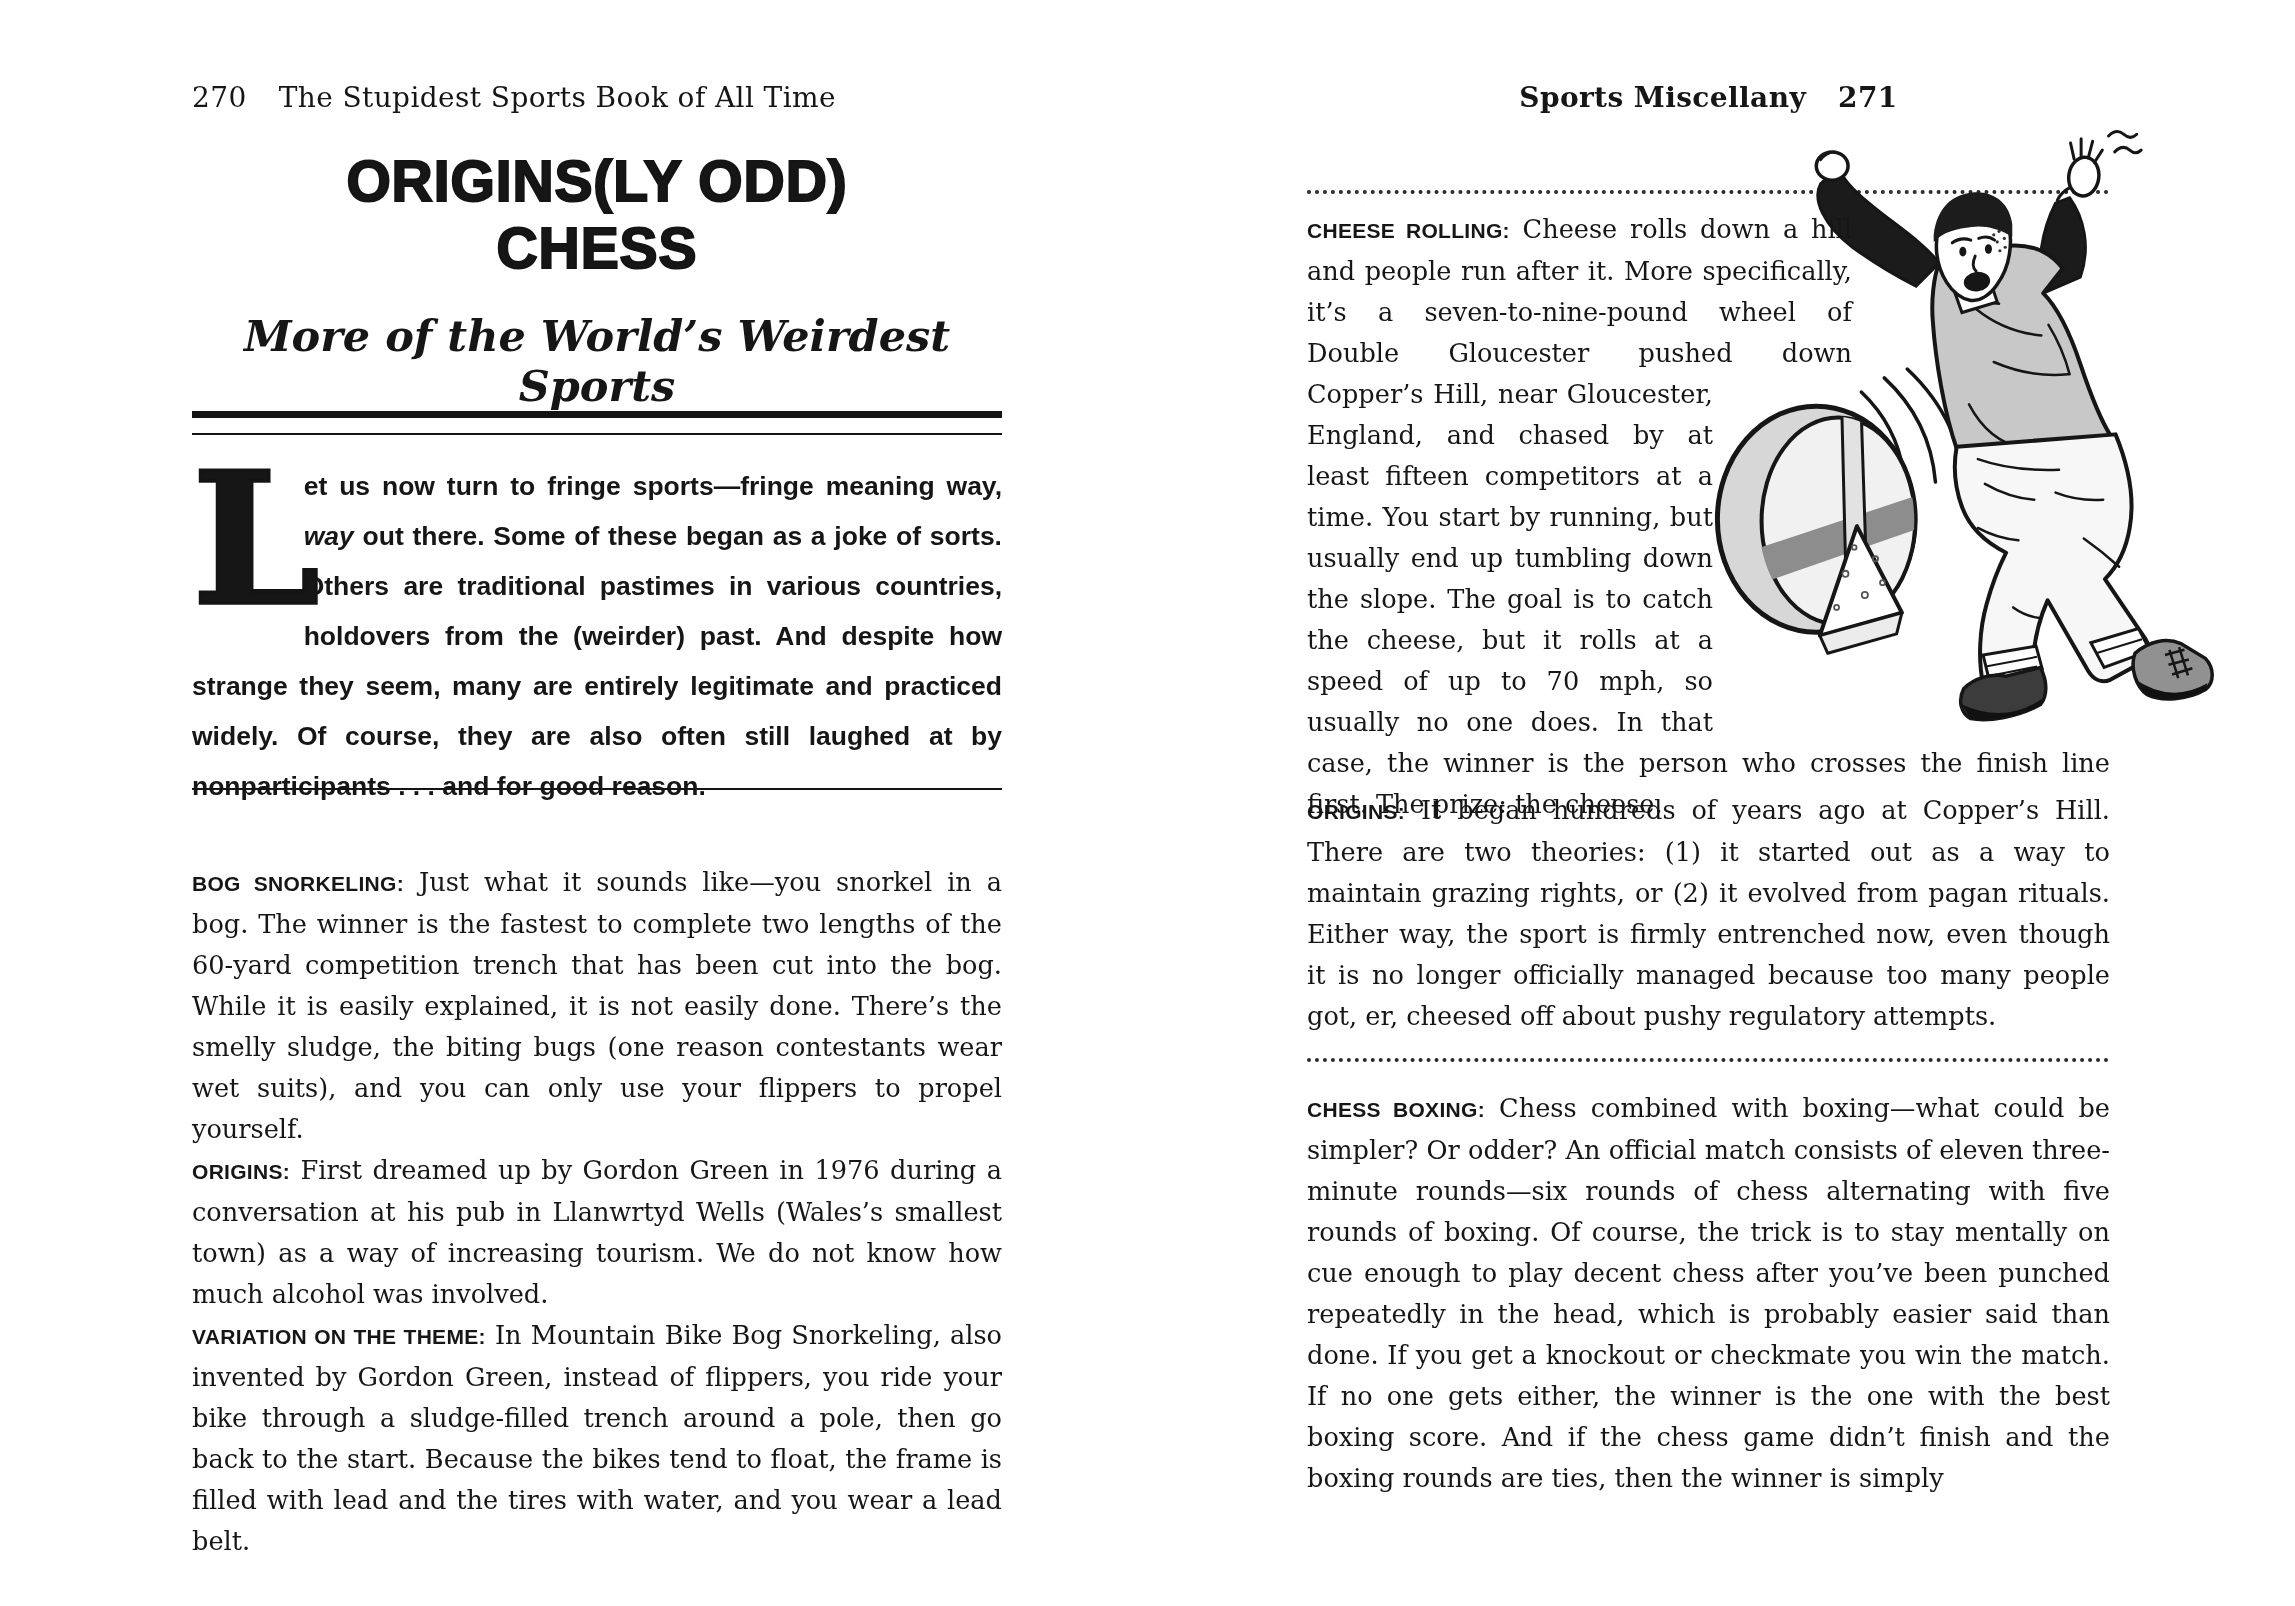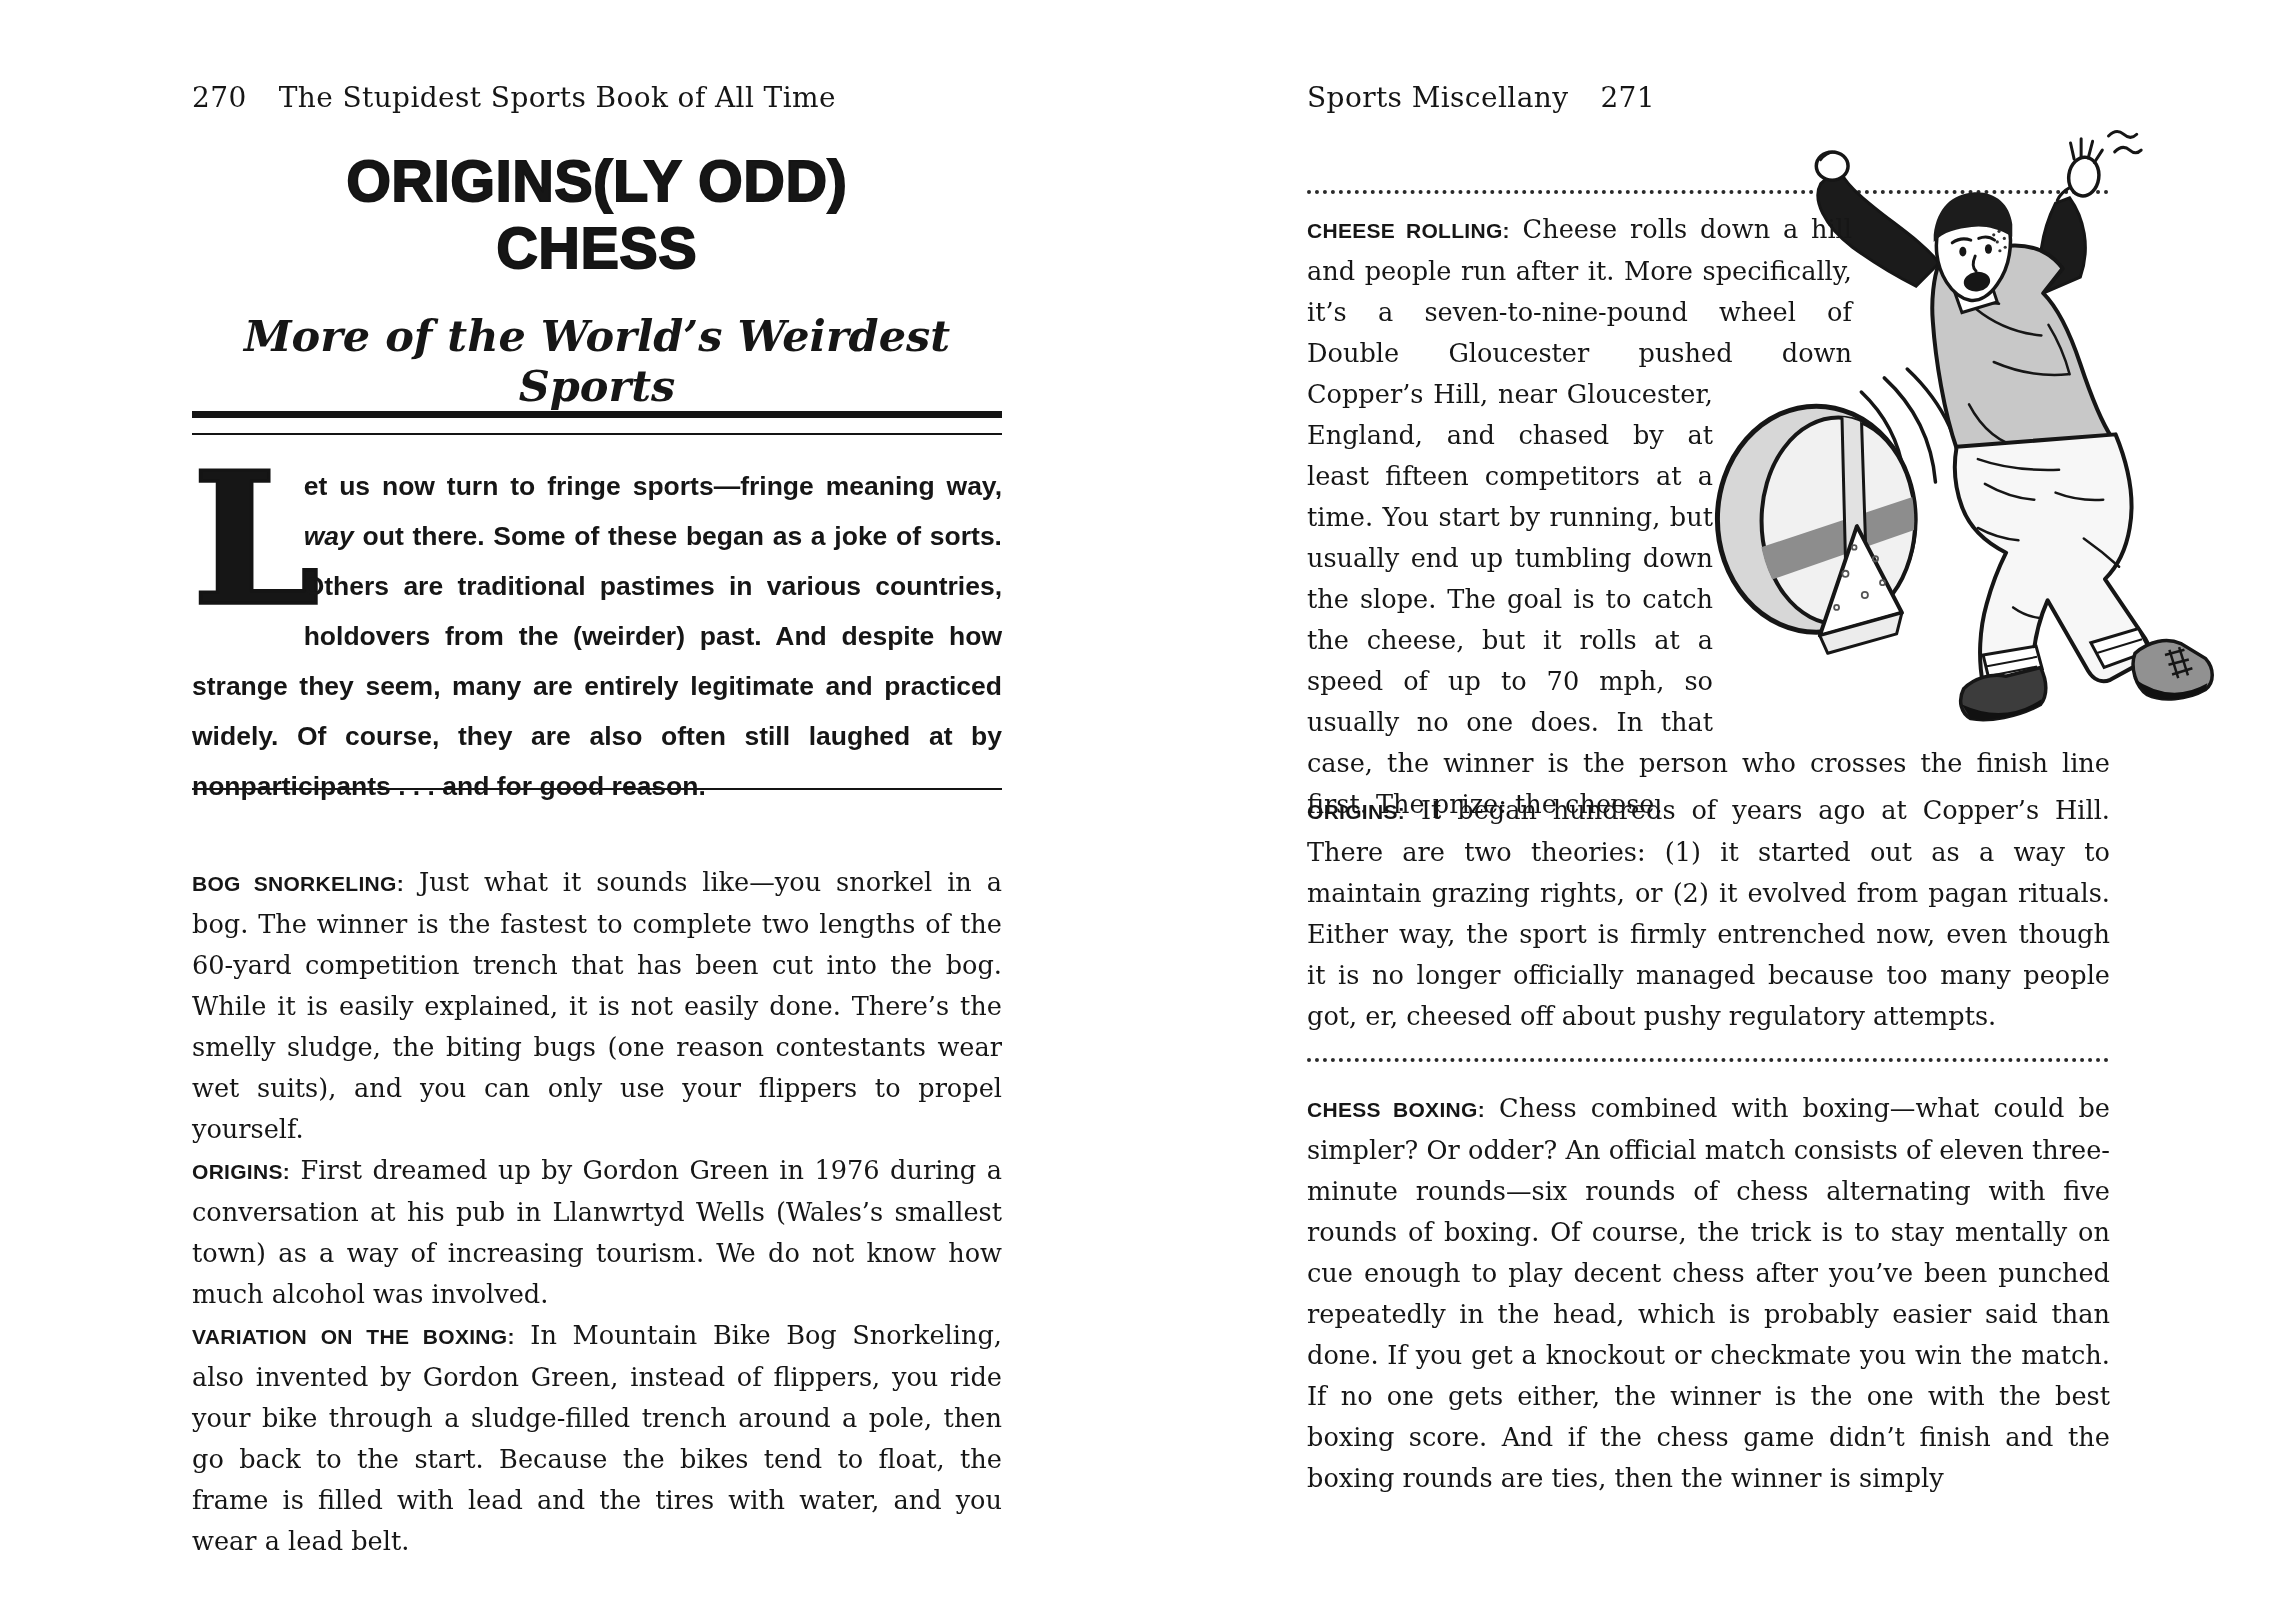--- a/index.html
+++ b/index.html
@@ -1,20 +1,20 @@
 <!DOCTYPE html>
 <html lang="en-US" style="font-size:14px"><head>
 <meta charset="utf-8">
 <style>
   html,body{margin:0;padding:0;width:2295px;height:1607px;background:#ffffff;overflow:hidden;}
   body{position:relative;font-family:"DejaVu Serif",serif;color:#161616;}
 
   .running-head{position:absolute;top:81px;font-size:28px;letter-spacing:0.4px;white-space:nowrap;}
   #head-left{left:192px;}
-  #head-right{left:1307px;width:803px;text-align:left;}
+  #head-right{left:1307px;width:803px;text-align:center;font-weight:bold;}
   .folio-gap{display:inline-block;width:32px;}
 
   
   #title-block{position:absolute;left:192px;top:148px;width:810px;text-align:center;}
   .title-line{font-family:"Liberation Sans",sans-serif;font-weight:900;font-size:57px;line-height:67px;
               letter-spacing:0.9px;-webkit-text-stroke:2.1px #141414;}
   #subtitle{position:absolute;left:192px;top:311px;width:810px;text-align:center;
             font-family:"DejaVu Serif",serif;font-style:italic;font-weight:bold;font-size:43px;}
   #rule-double{position:absolute;left:192px;top:411px;width:810px;height:15px;
                border-top:7px solid #141414;border-bottom:2.6px solid #141414;}
@@ -66,21 +66,21 @@
 
 <div id="intro">
   <span class="dropcap">L</span><span>et us now turn to fringe sports—fringe meaning way, </span><span class="em">way</span><span> out there. Some of these began as a joke of sorts. Others are traditional pastimes in various countries, holdovers from the (weirder) past. And despite how strange they seem, many are entirely legitimate and practiced widely. Of course, they are also often still laughed at by nonparticipants . . . and for good reason.</span>
 </div>
 
 <div id="rule-thin"></div>
 
 <div id="left-sections" class="body-copy">
   <p><span class="sec-label">BOG SNORKELING:</span><span> Just what it sounds like—you snorkel in a bog. The winner is the fastest to complete two lengths of the 60-yard competition trench that has been cut into the bog. While it is easily explained, it is not easily done. There’s the smelly sludge, the biting bugs (one reason contestants wear wet suits), and you can only use your flippers to propel yourself.</span></p>
   <p><span class="sec-label">ORIGINS:</span><span> First dreamed up by Gordon Green in 1976 during a conversation at his pub in Llanwrtyd Wells (Wales’s smallest town) as a way of increasing tourism. We do not know how much alcohol was involved.</span></p>
-  <p><span class="sec-label">VARIATION ON THE BOXING:</span><span> In Mountain Bike Bog Snorkeling, also invented by Gordon Green, instead of flippers, you ride your bike through a sludge-filled trench around a pole, then go back to the start. Because the bikes tend to float, the frame is filled with lead and the tires with water, and you wear a lead belt.</span></p>
+  <p><span class="sec-label">VARIATION ON THE THEME:</span><span> In Mountain Bike Bog Snorkeling, also invented by Gordon Green, instead of flippers, you ride your bike through a sludge-filled trench around a pole, then go back to the start. Because the bikes tend to float, the frame is filled with lead and the tires with water, and you wear a lead belt.</span></p>
 </div>
 
 <div class="dotted" id="dotted-top"></div>
 
 <div id="cheese-para" class="body-copy">
   <span class="sp1"></span>
   <span class="sp2"></span>
   <span class="sec-label">CHEESE ROLLING:</span><span> Cheese rolls down a hill and people run after it. More specifically, it’s a seven-to-nine-pound wheel of Double Gloucester pushed down Copper’s Hill, near Gloucester, England, and chased by at least fifteen competitors at a time. You start by running, but usually end up tumbling down the slope. The goal is to catch the cheese, but it rolls at a speed of up to 70 mph, so usually no one does. In that case, the winner is the person who crosses the finish line first. The prize: the cheese.</span>
 </div>
 

